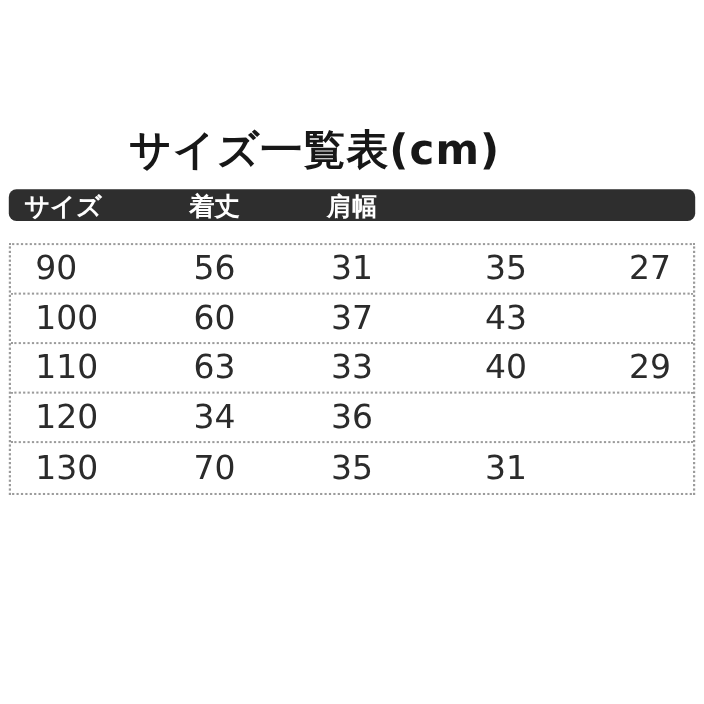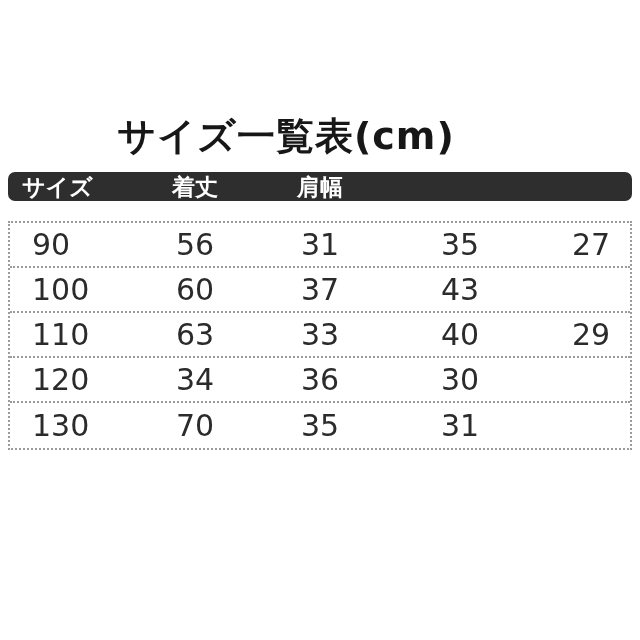--- a/index.html
+++ b/index.html
@@ -92,21 +92,20 @@
       <div class="cell">63</div>
       <div class="cell">33</div>
       <div class="cell">40</div>
       <div class="cell">29</div>
     </div>
 
     <div class="trow">
       <div class="cell c0">120</div>
       <div class="cell">34</div>
       <div class="cell">36</div>
-      <div class="cell">30</div>
     </div>
 
     <div class="trow">
       <div class="cell c0">130</div>
       <div class="cell">70</div>
       <div class="cell">35</div>
       <div class="cell">31</div>
     </div>
 
   </div>

